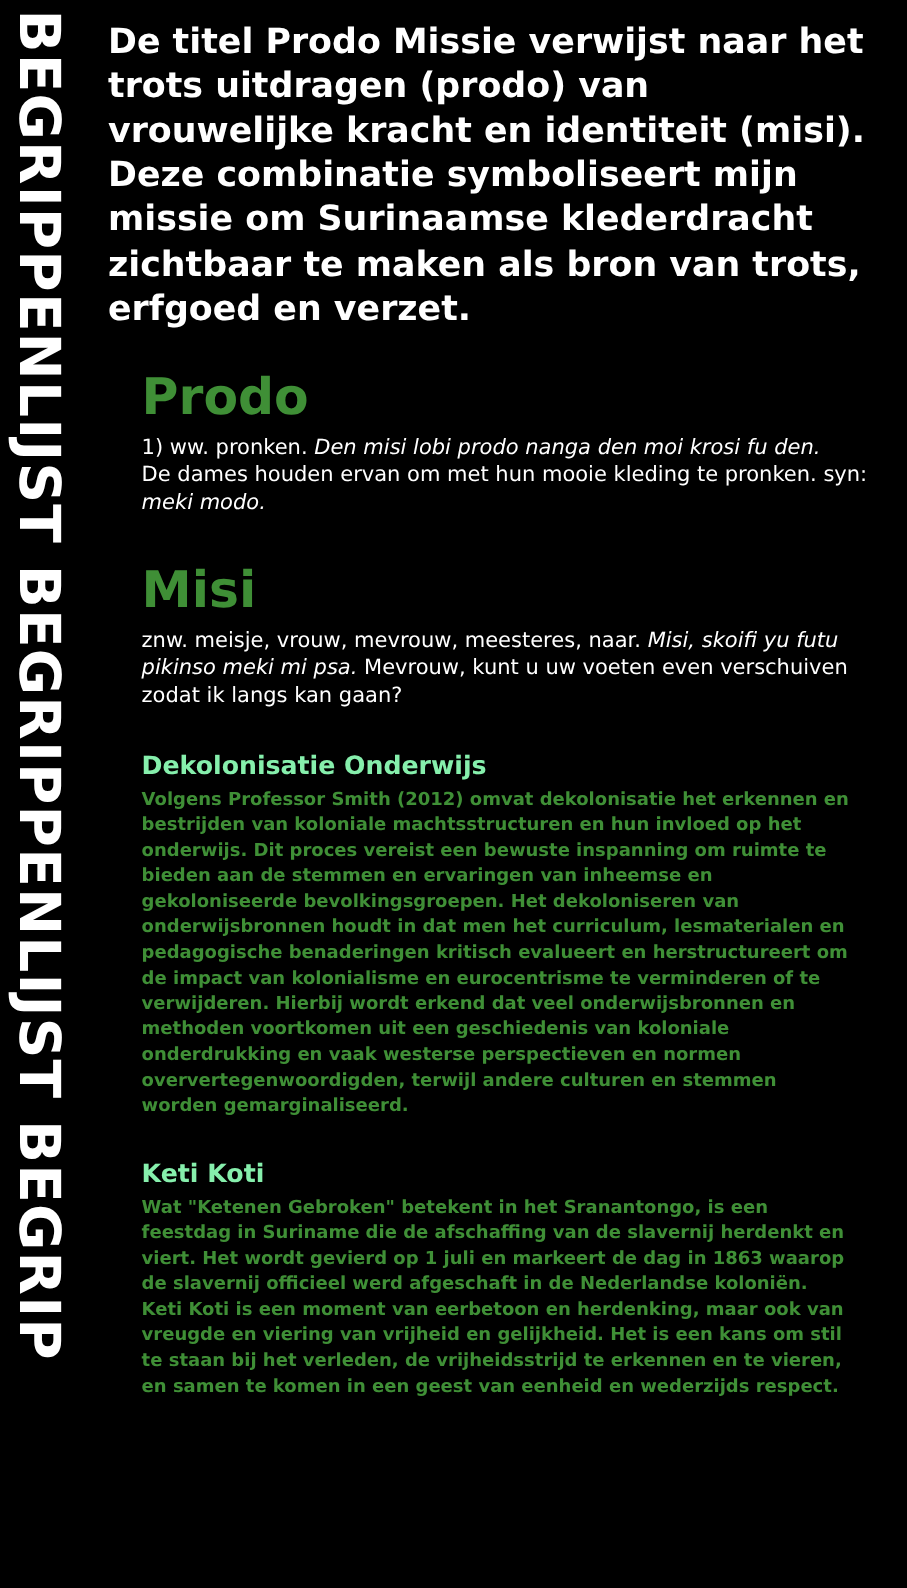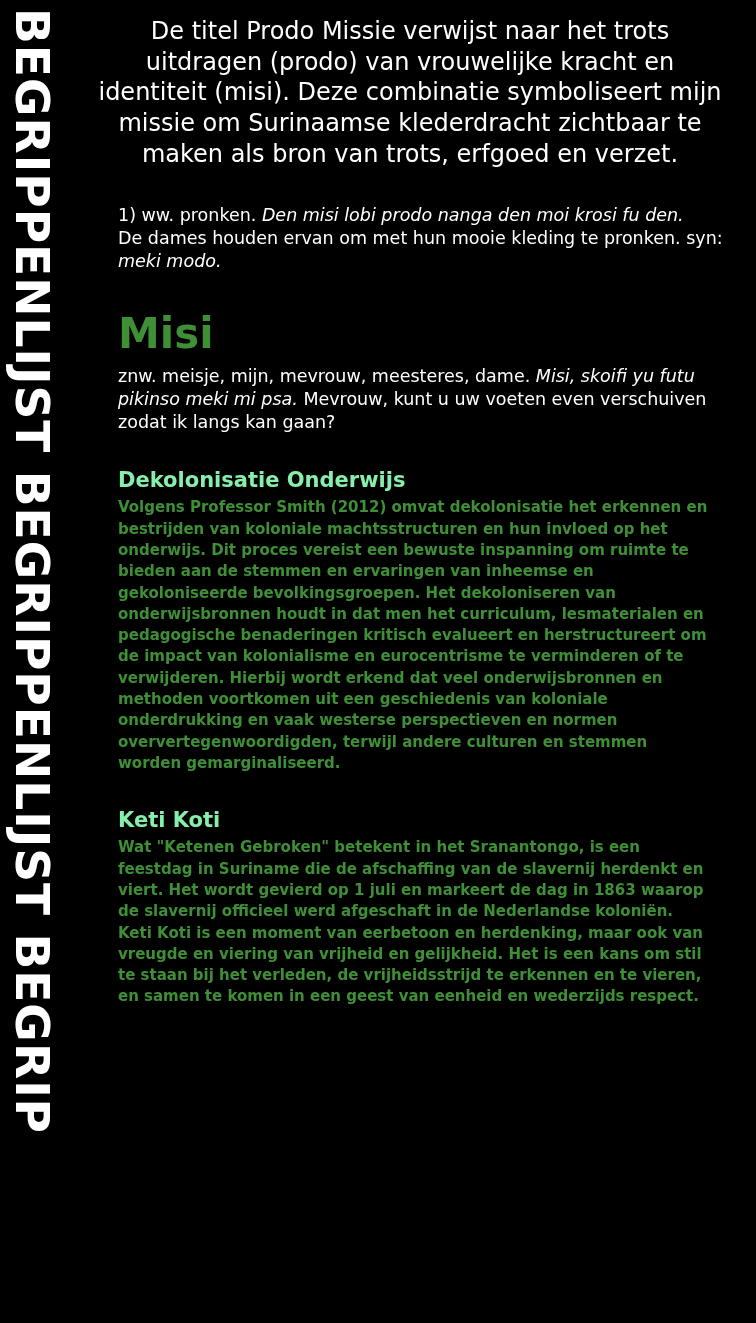--- a/index.html
+++ b/index.html
@@ -45,24 +45,23 @@
     left: 56px;
     top: 8px;
   }
   
   .content {
     flex: 1 1 auto;
     padding: 10px 20px 10px 12px;
     box-sizing: border-box;
   }
   .headline {
-    text-align: center;
     font-family: "DejaVu Sans", sans-serif;
-    font-weight: 400;
-    font-size: 24px;
+    font-weight: 700;
+    font-size: 29px;
     line-height: 1.28;
     color: #ffffff;
     margin: 6px 6px 0 6px;
     letter-spacing: 0px;
   }
   .section {
     margin-top: 34px;
     padding-left: 34px;
   }
   .section-title {
@@ -117,34 +116,35 @@
 
   <div class="side-rail">
     <div class="side-rail-text">BEGRIPPENLIJST BEGRIPPENLIJST BEGRIP</div>
   </div>
 
   <div class="content">
 
     <div class="headline">De titel Prodo Missie verwijst naar het trots uitdragen (prodo) van vrouwelijke kracht en identiteit (misi). Deze combinatie symboliseert mijn missie om Surinaamse klederdracht zichtbaar te maken als bron van trots, erfgoed en verzet.</div>
 
     <div class="section">
+      <h2 class="section-title">Prodo</h2>
       <p class="entry">
         <span>
           <span>1) ww. pronken. </span><span class="it">Den misi lobi prodo nanga den moi krosi fu den.</span>
         </span><br>
         <span>
           <span>De dames houden ervan om met hun mooie kleding te pronken.  syn: </span><span class="it">meki modo.</span>
         </span><br>
       </p>
     </div>
 
     <div class="section block-misi">
       <h2 class="section-title">Misi</h2>
       <p class="entry">
-        <span>znw. meisje, mijn, mevrouw, meesteres, dame. </span><span class="it">Misi, skoifi yu futu pikinso meki mi psa.</span><span> Mevrouw, kunt u uw voeten even verschuiven zodat ik langs kan gaan?</span>
+        <span>znw. meisje, vrouw, mevrouw, meesteres, naar. </span><span class="it">Misi, skoifi yu futu pikinso meki mi psa.</span><span> Mevrouw, kunt u uw voeten even verschuiven zodat ik langs kan gaan?</span>
       </p>
     </div>
 
     <div class="sub-section">
       <h3 class="sub-title">Dekolonisatie Onderwijs</h3>
       <p class="sub-body">Volgens Professor Smith (2012) omvat dekolonisatie het erkennen en bestrijden van koloniale machtsstructuren en hun invloed op het onderwijs. Dit proces vereist een bewuste inspanning om ruimte te bieden aan de stemmen en ervaringen van inheemse en gekoloniseerde bevolkingsgroepen. Het dekoloniseren van onderwijsbronnen houdt in dat men het curriculum, lesmaterialen en pedagogische benaderingen kritisch evalueert en herstructureert om de impact van kolonialisme en eurocentrisme te verminderen of te verwijderen. Hierbij wordt erkend dat veel onderwijsbronnen en methoden voortkomen uit een geschiedenis van koloniale onderdrukking en vaak westerse perspectieven en normen oververtegenwoordigden, terwijl andere culturen en stemmen worden gemarginaliseerd.</p>
     </div>
 
     <div class="sub-section">
       <h3 class="sub-title">Keti Koti</h3>

